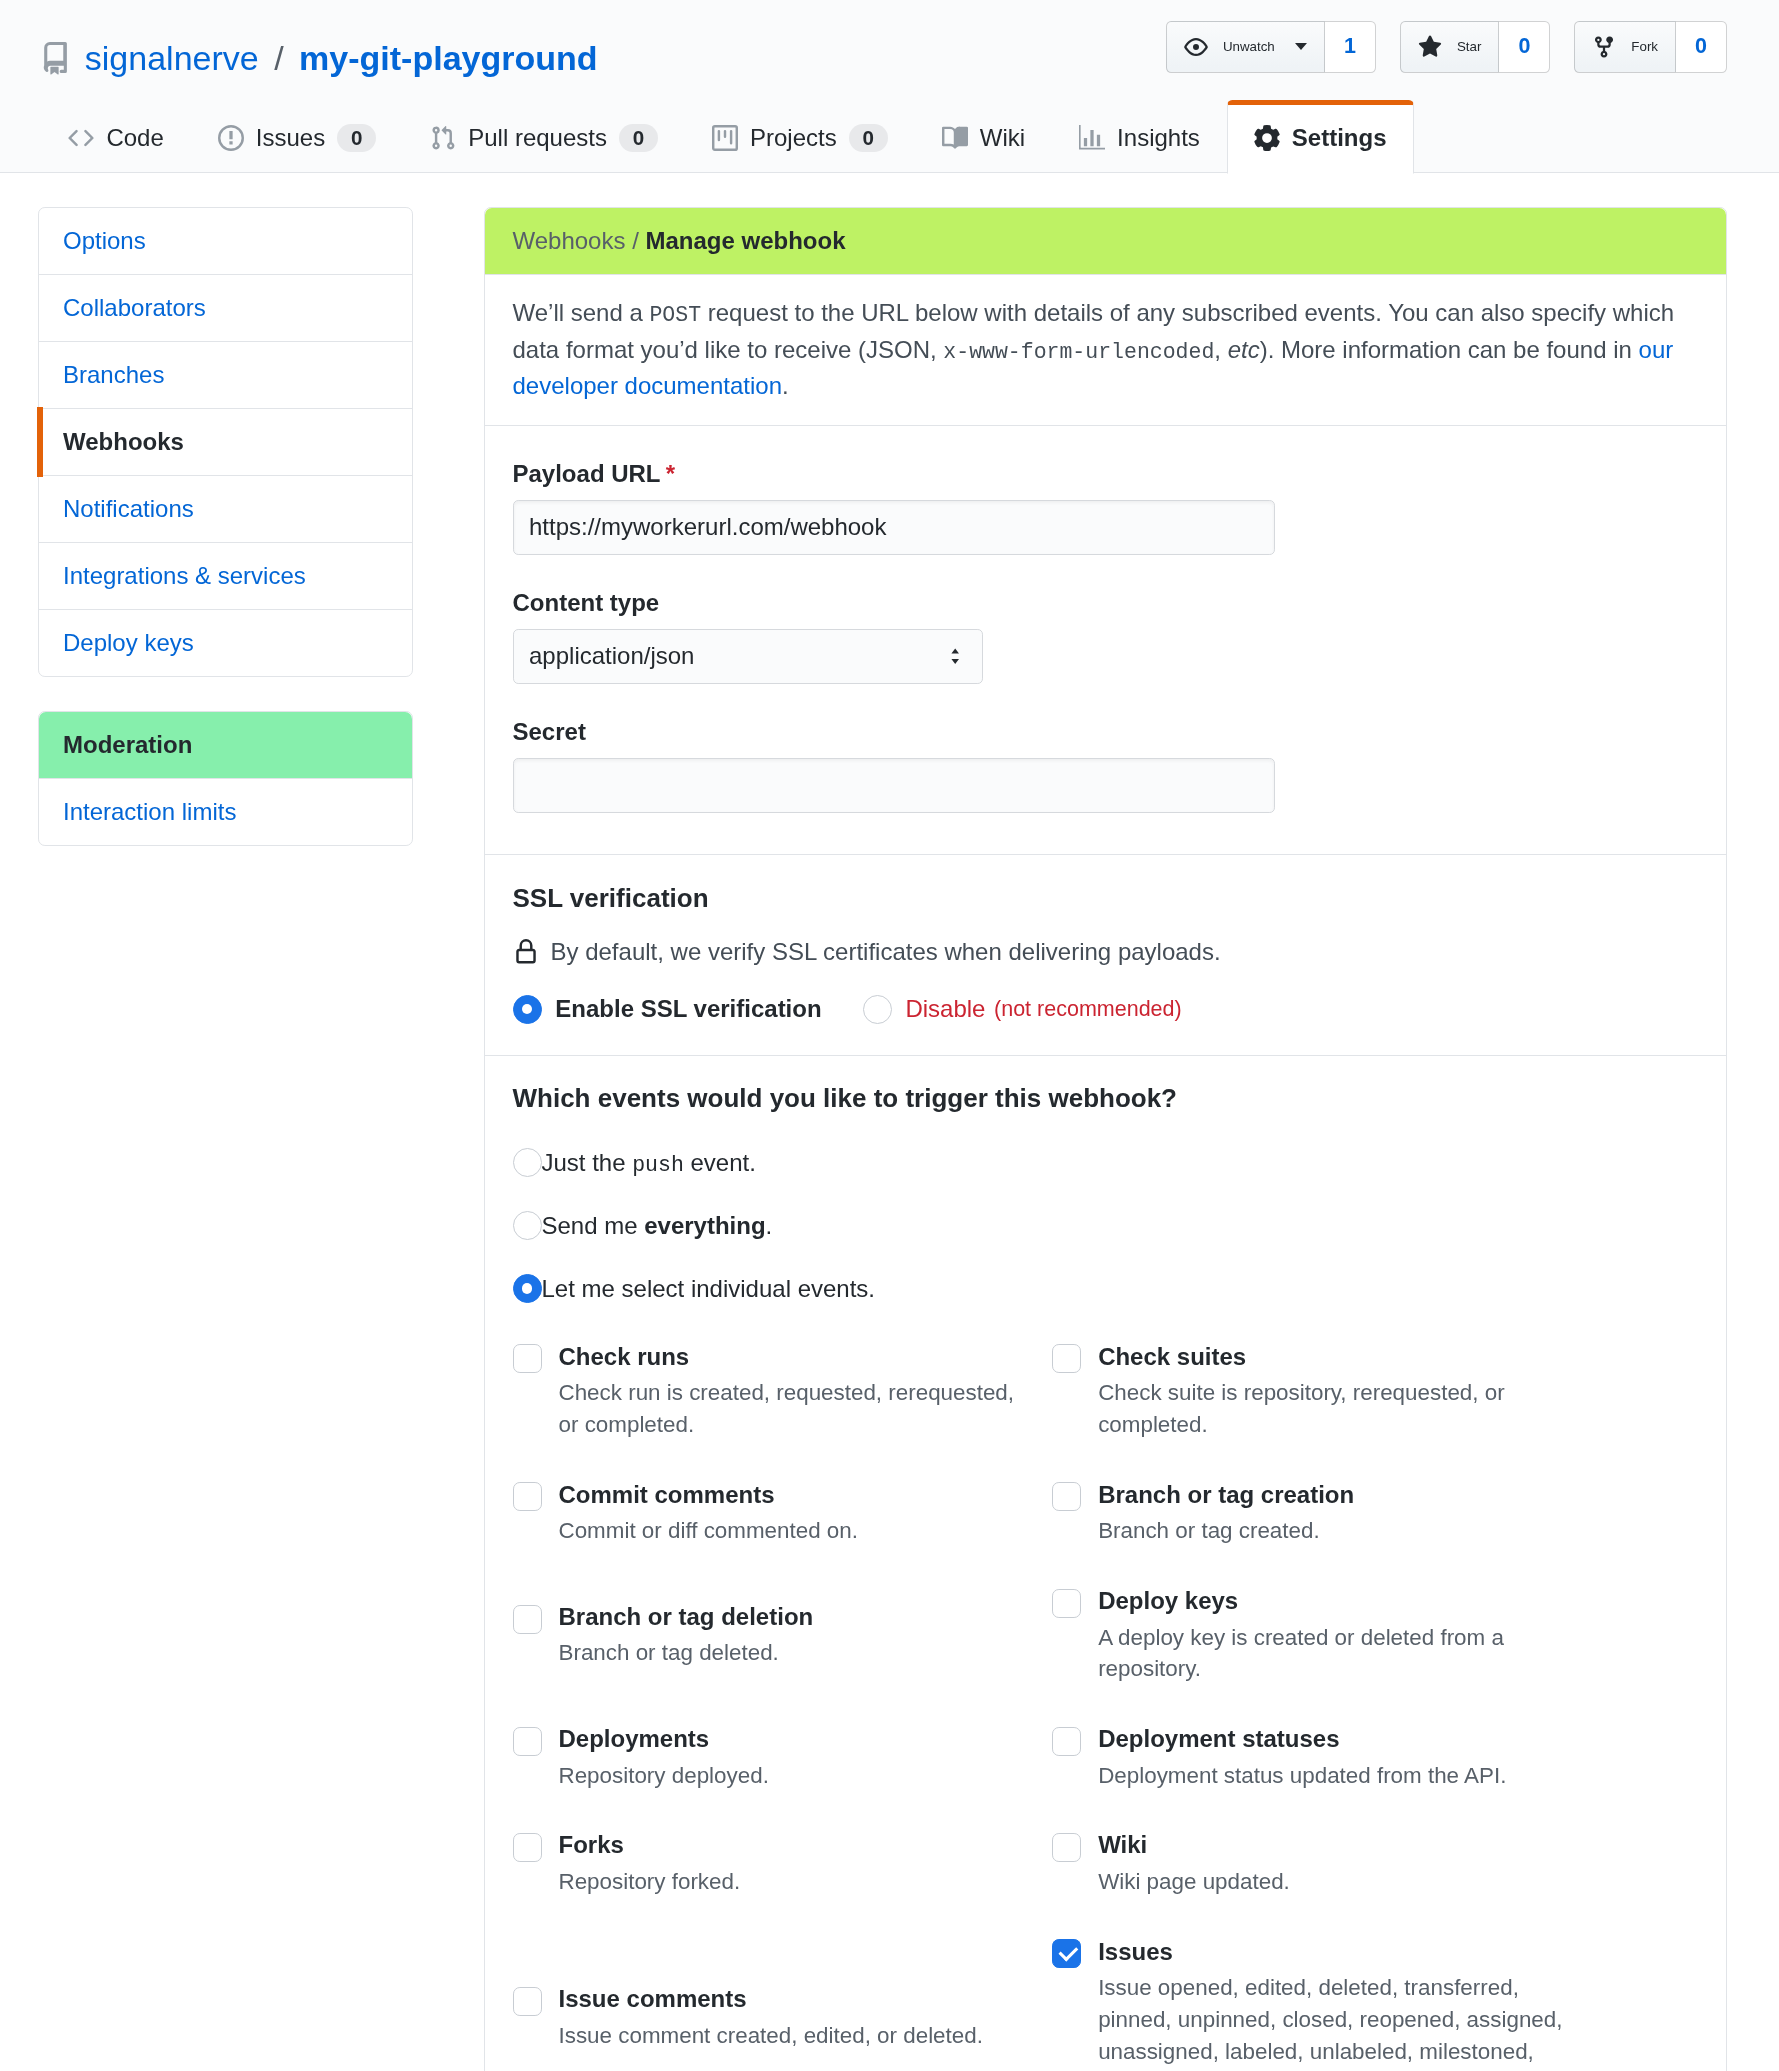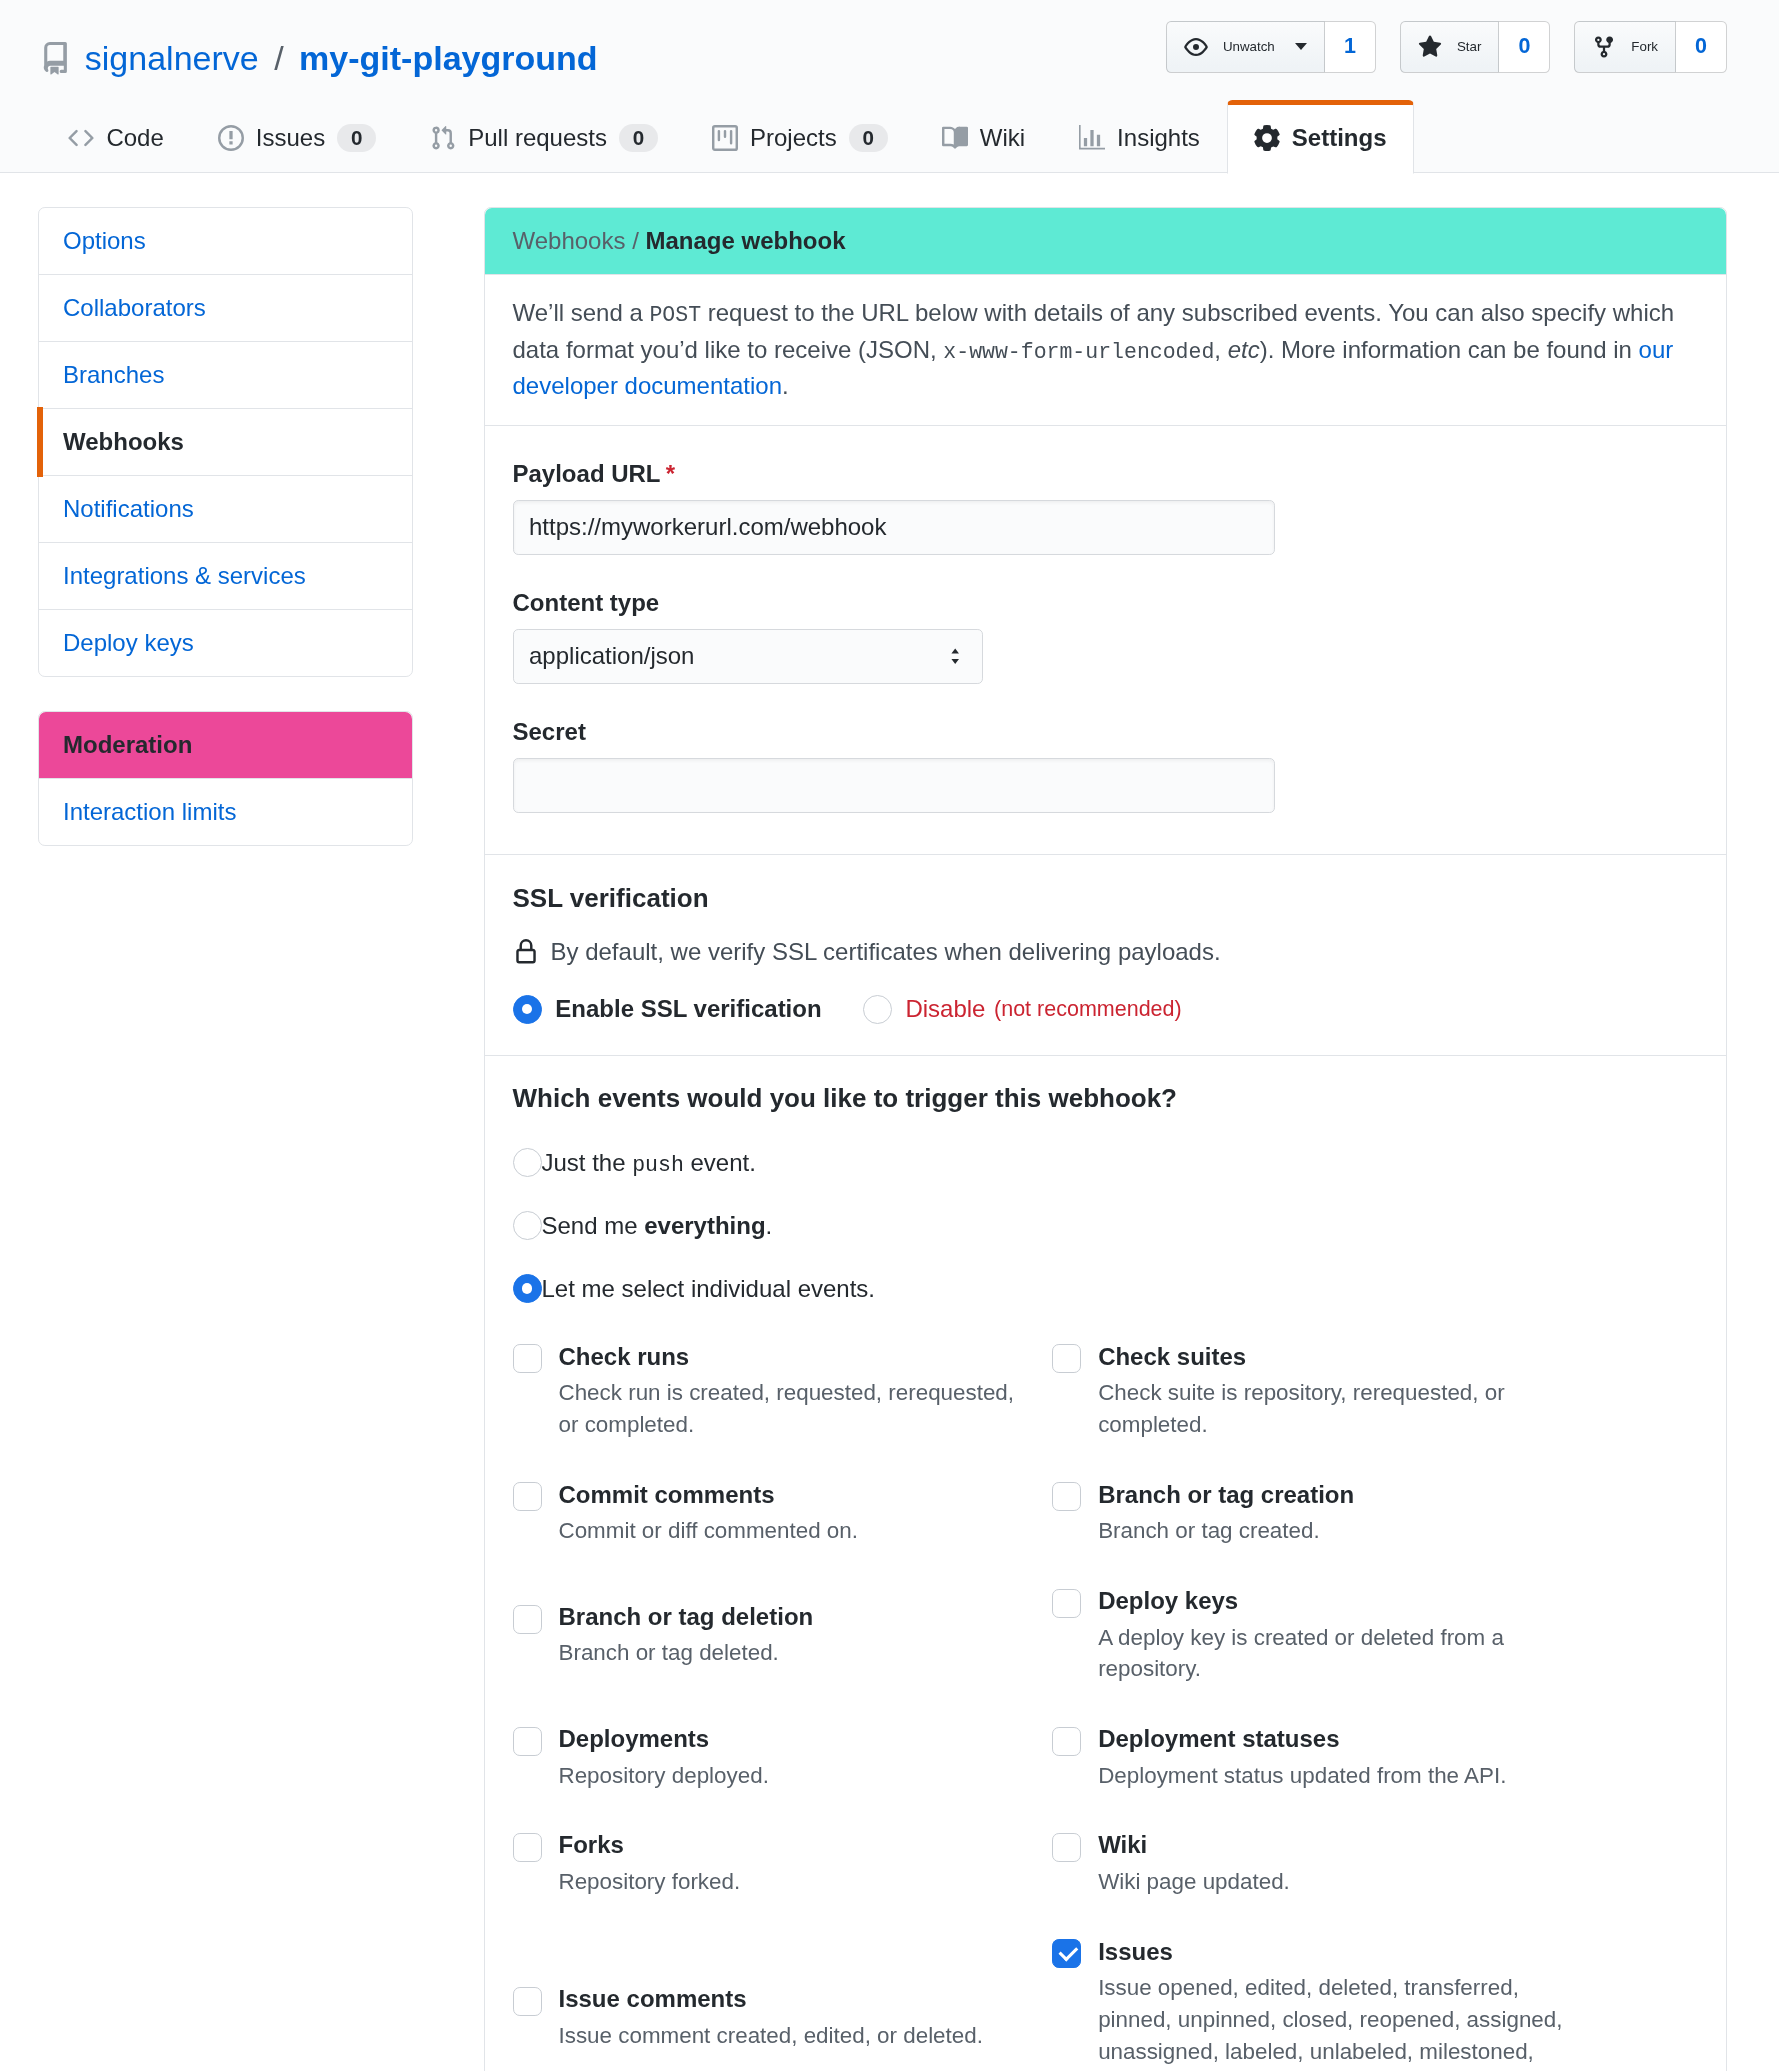--- a/index.html
+++ b/index.html
@@ -44,26 +44,26 @@
 
   
   .layout { display:flex; gap:71px; padding:34px 52px 0 38px; align-items:flex-start; }
   .sidebar { width:375px; flex-shrink:0; }
   .menu { border:1.7px solid #e1e4e8; border-radius:6.9px; background:#fff; }
   .menu-item { display:block; padding:19px 24px; border-bottom:1.7px solid #e1e4e8; color:#0366d6; position:relative; }
   .menu-item:last-child { border-bottom:none; }
   .menu-item.active { color:#24292e; font-weight:700; }
   .menu-item.active::before { content:""; position:absolute; left:-1.7px; top:-1.7px; bottom:-1.7px; width:5.2px; background:#e36209; }
   .moderation { margin-top:34px; }
-  .menu-header { padding:19px 24px; background:#ec4899; border-bottom:1.7px solid #e1e4e8;
+  .menu-header { padding:19px 24px; background:#86efac; border-bottom:1.7px solid #e1e4e8;
                  font-weight:700; color:#24292e; border-radius:6.9px 6.9px 0 0; }
 
   
   .panel { flex:1; min-width:0; border:1.7px solid #e1e4e8; border-radius:6.9px; background:#fff; }
-  .panel-header { background:#5eead4; border-bottom:1.7px solid #e1e4e8; border-radius:6.9px 6.9px 0 0; padding:19px 27.5px; }
+  .panel-header { background:#bef264; border-bottom:1.7px solid #e1e4e8; border-radius:6.9px 6.9px 0 0; padding:19px 27.5px; }
   .crumb-parent, .crumb-sep { color:#586069; }
   .crumb-current { font-weight:700; }
 
   .section { padding:20.6px 27.5px; border-bottom:1.7px solid #e1e4e8; }
   .section:last-child { border-bottom:none; }
   .intro { color:#444d56; line-height:1.5; }
   .mono { font-family:"Liberation Mono","DejaVu Sans Mono",monospace; font-size:21.5px; }
   .em { font-style:italic; }
 
   .form-group { margin:13.8px 0 34px; }

